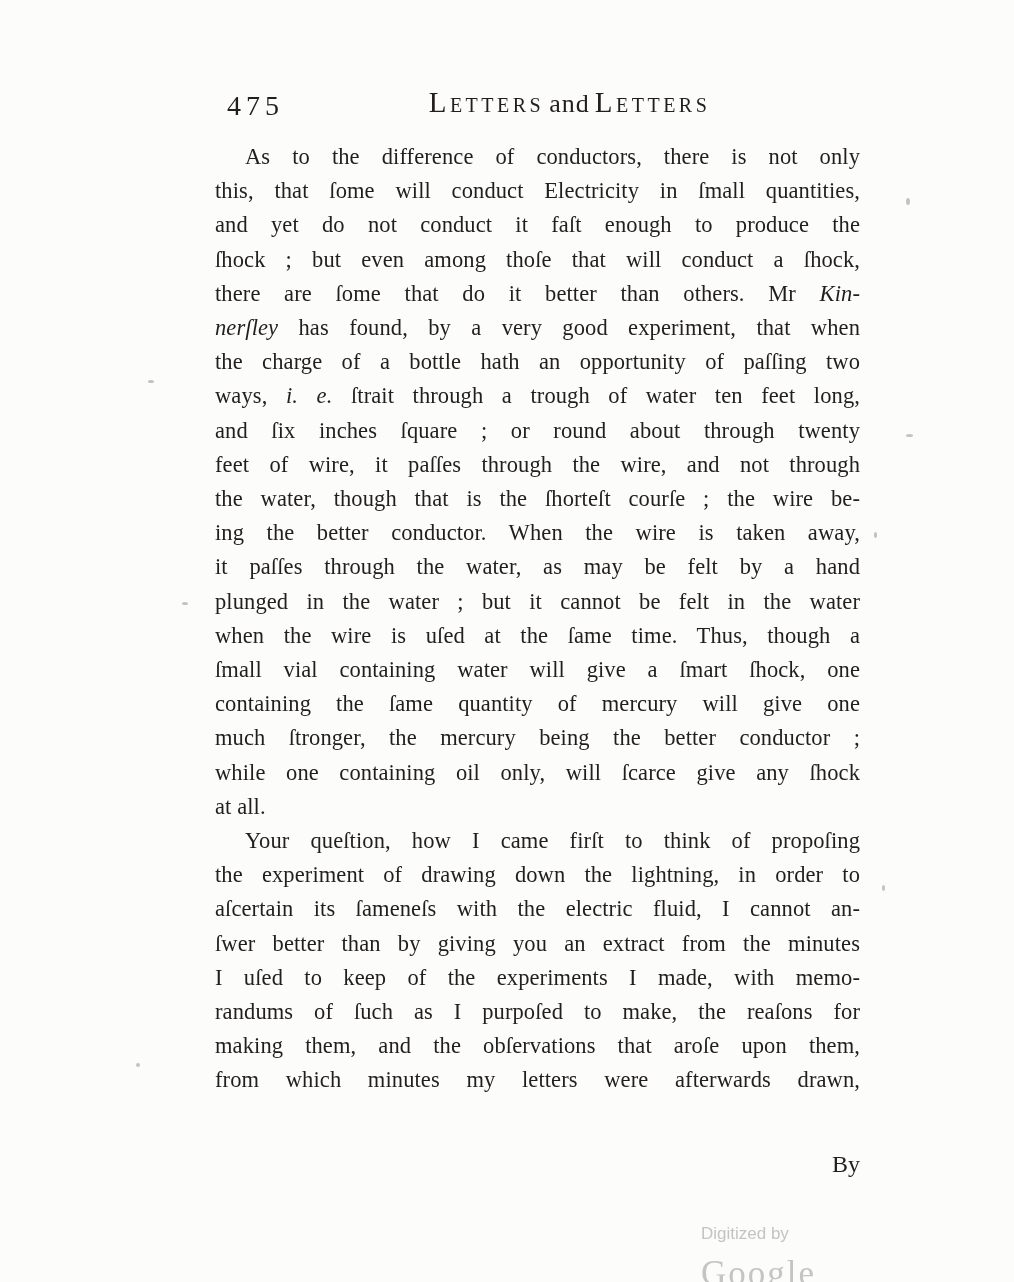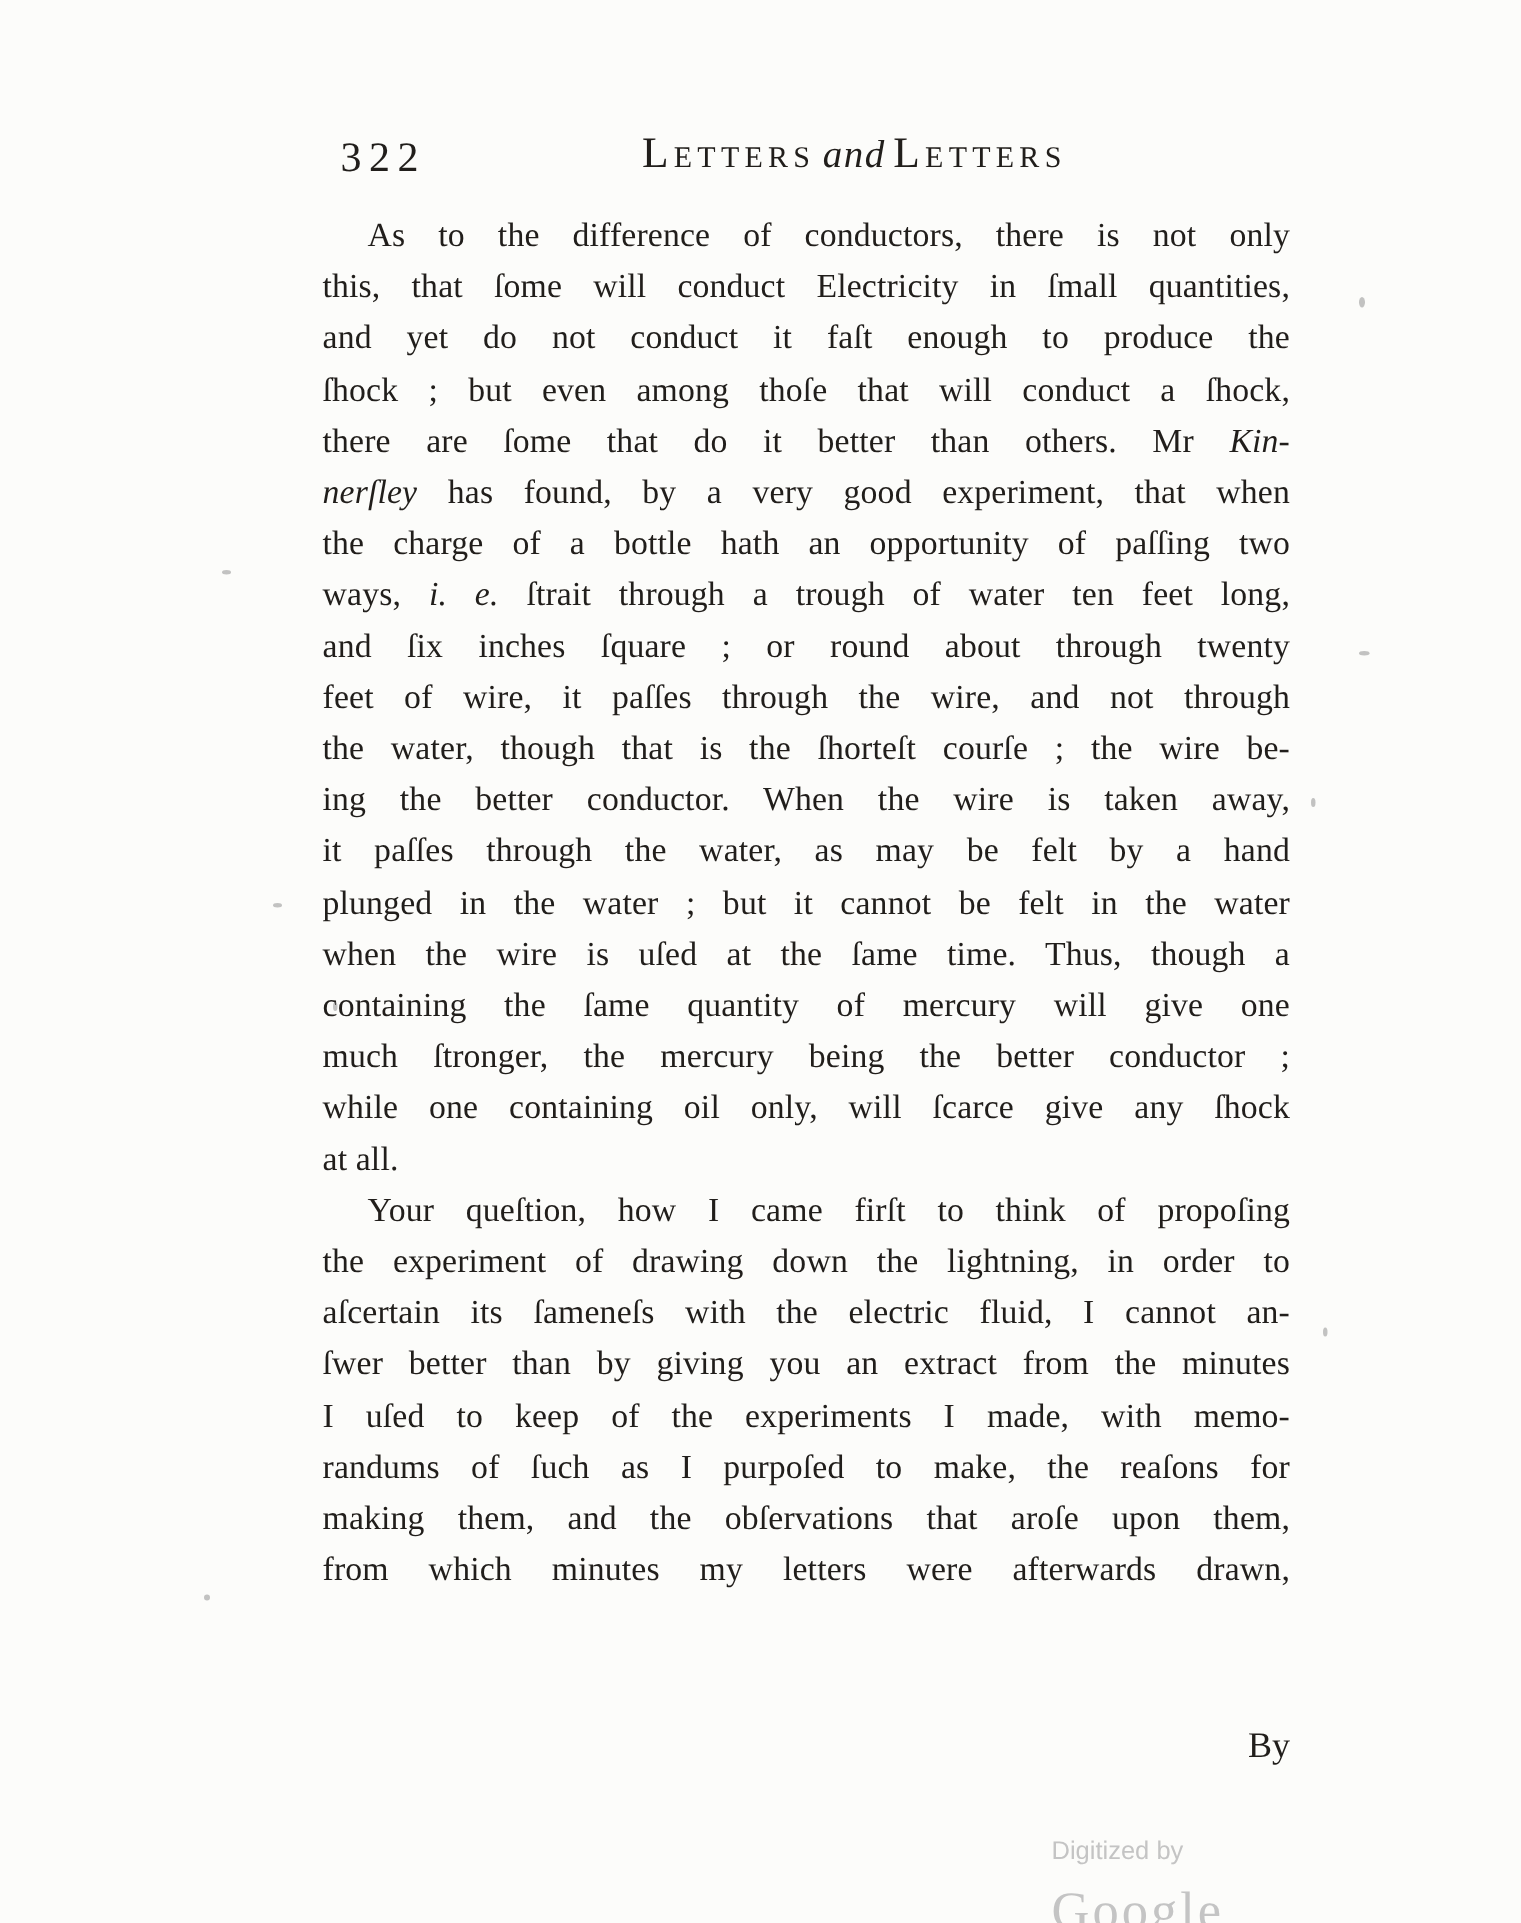--- a/index.html
+++ b/index.html
@@ -31,21 +31,20 @@
     text-align: center;
     transform: translateX(32px);
     white-space: nowrap;
   }
   .sc {
     font-variant: small-caps;
     font-size: 29px;
     letter-spacing: 3.5px;
   }
   .conj {
-    font-style: italic;
     font-size: 26px;
     margin: 0 5px;
     letter-spacing: 1px;
   }
   
   .body-block {
     position: absolute;
     left: 215px;
     top: 140px;
     width: 645px;
@@ -96,21 +95,21 @@
     border-radius: 50%;
     opacity: 0.45;
   }
 </style>
 </head>
 <body>
 
 <div class="page">
 
   <div class="running-head">
-    <span class="page-number">322</span>
+    <span class="page-number">475</span>
     <div class="head-title">
       <span class="sc">Letters</span><span class="conj">and</span><span class="sc">Letters</span>
     </div>
   </div>
 
   <div class="body-block" id="page-body">
       <div class="line indent"><span>As to the difference of conductors, there is not only</span></div>
       <div class="line"><span>this, that ſome will conduct Electricity in ſmall quantities,</span></div>
       <div class="line"><span>and yet do not conduct it faſt enough to produce the</span></div>
       <div class="line"><span>ſhock ; but even among thoſe that will conduct a ſhock,</span></div>
@@ -118,20 +117,21 @@
       <div class="line"><span class="it">nerſley</span><span> has found, by a very good experiment, that when</span></div>
       <div class="line"><span>the charge of a bottle hath an opportunity of paſſing two</span></div>
       <div class="line"><span>ways, </span><span class="it">i. e.</span><span> ſtrait through a trough of water ten feet long,</span></div>
       <div class="line"><span>and ſix inches ſquare ; or round about through twenty</span></div>
       <div class="line"><span>feet of wire, it paſſes through the wire, and not through</span></div>
       <div class="line"><span>the water, though that is the ſhorteſt courſe ; the wire be-</span></div>
       <div class="line"><span>ing the better conductor.  When the wire is taken away,</span></div>
       <div class="line"><span>it paſſes through the water, as may be felt by a hand</span></div>
       <div class="line"><span>plunged in the water ; but it cannot be felt in the water</span></div>
       <div class="line"><span>when the wire is uſed at the ſame time.  Thus, though a</span></div>
+      <div class="line"><span>ſmall vial containing water will give a ſmart ſhock, one</span></div>
       <div class="line"><span>containing the ſame quantity of mercury will give one</span></div>
       <div class="line"><span>much ſtronger, the mercury being the better conductor ;</span></div>
       <div class="line"><span>while one containing oil only, will ſcarce give any ſhock</span></div>
       <div class="line no-just"><span>at all.</span></div>
       <div class="line indent"><span>Your queſtion, how I came firſt to think of propoſing</span></div>
       <div class="line"><span>the experiment of drawing down the lightning, in order to</span></div>
       <div class="line"><span>aſcertain its ſameneſs with the electric fluid, I cannot an-</span></div>
       <div class="line"><span>ſwer better than by giving you an extract from the minutes</span></div>
       <div class="line"><span>I uſed to keep of the experiments I made, with memo-</span></div>
       <div class="line"><span>randums of ſuch as I purpoſed to make, the reaſons for</span></div>

